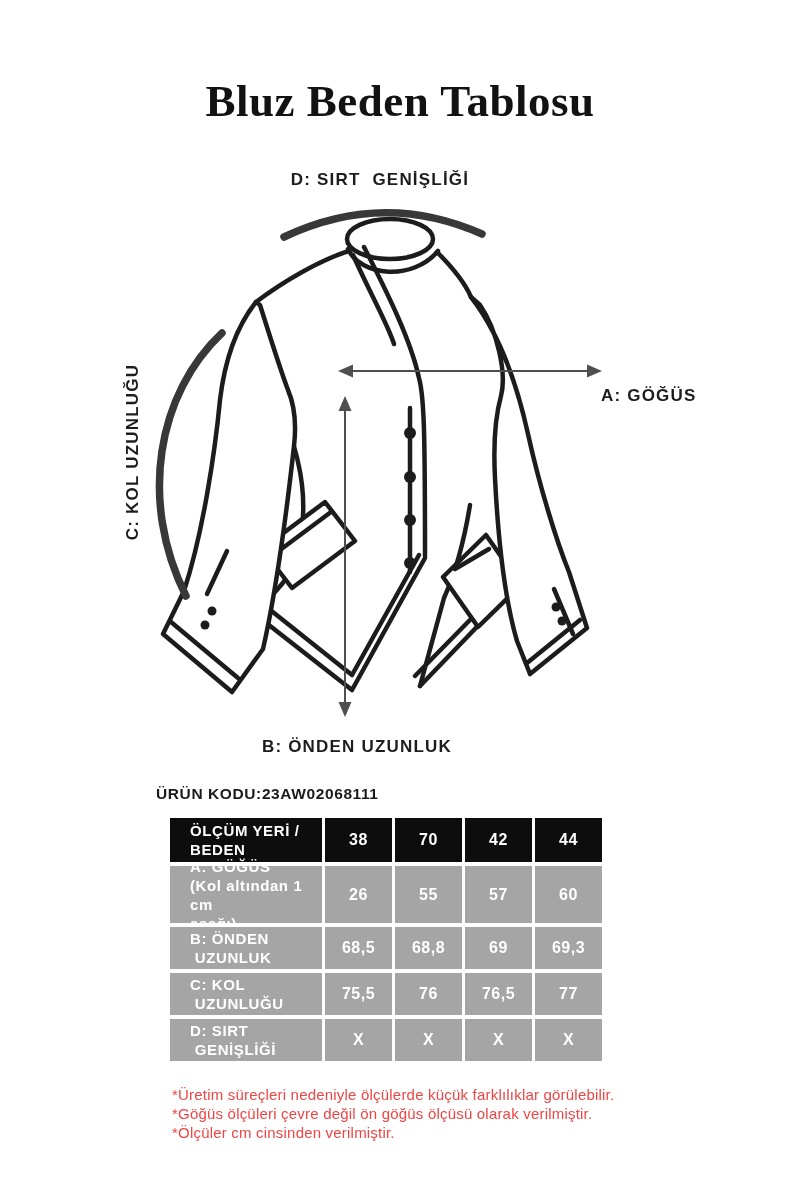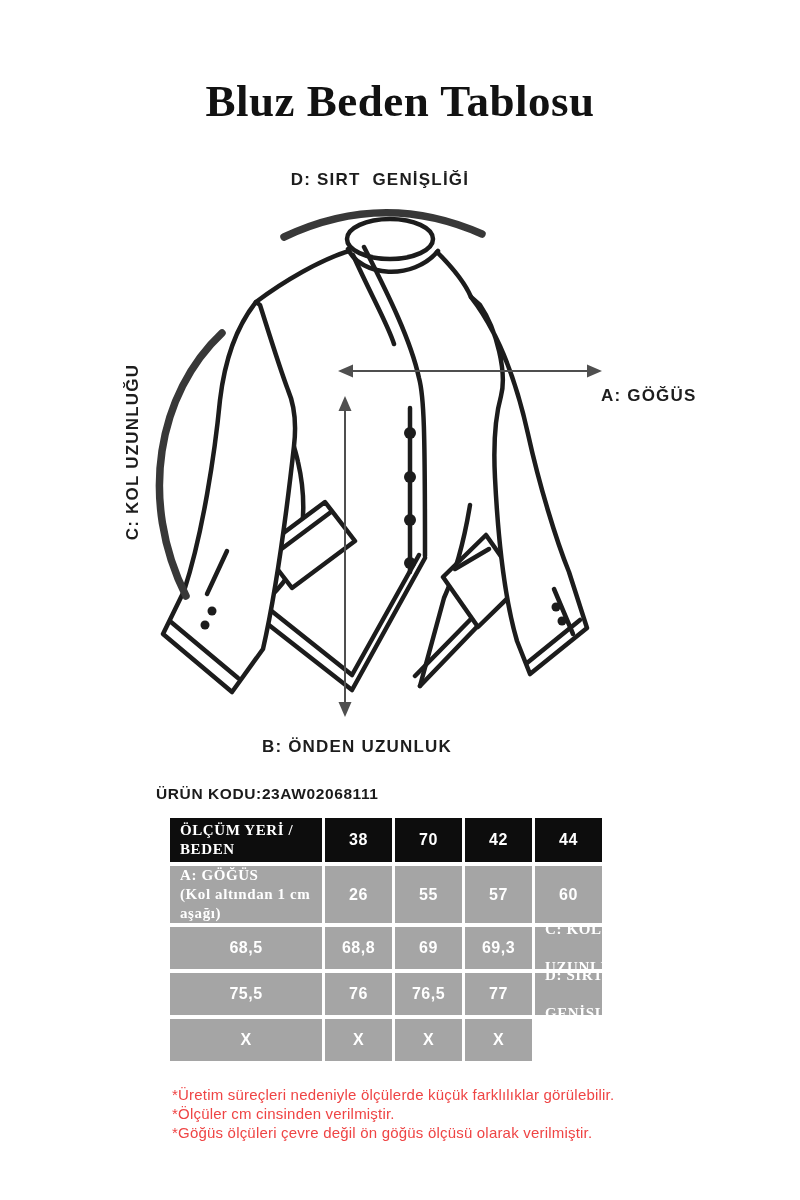--- a/index.html
+++ b/index.html
@@ -21,22 +21,22 @@
   .prod-code .lbl{font-weight:700;}
   .prod-code .val{font-weight:800;}
   
   .size-table{position:absolute;left:170px;top:818px;width:432px;display:grid;
               grid-template-columns:152px 67px 67px 67px 67px;
               grid-template-rows:44px 57px 42px 42px 42px;
               column-gap:3px;row-gap:4px;background:#ffffff;}
   .cell{display:flex;align-items:center;color:#ffffff;font-weight:700;}
   .cell.head{background:#0d0d0d;}
   .cell.body{background:#a5a5a5;}
-  .cell.lab{justify-content:flex-start;padding-left:10px;font-size:15px;line-height:19px;
-            letter-spacing:.6px;white-space:pre-wrap;font-family:Liberation Serif, serif;}
+  .cell.lab{justify-content:flex-start;padding-left:20px;font-size:15px;line-height:19px;
+            letter-spacing:.6px;white-space:pre-wrap;}
   .cell.num{justify-content:center;font-size:16px;letter-spacing:.5px;}
   
   .notes{position:absolute;left:172px;top:1085px;font-size:15px;line-height:19px;
          color:#ef4444;letter-spacing:.2px;}
 </style>
 </head>
 <body>
 
 <div id="canvas">
 
@@ -119,37 +119,39 @@
       <div class="cell head num">70</div>
       <div class="cell head num">42</div>
       <div class="cell head num">44</div>
       <div class="cell body lab">A: GÖĞÜS
 (Kol altından 1 cm
 aşağı)</div>
       <div class="cell body num">26</div>
       <div class="cell body num">55</div>
       <div class="cell body num">57</div>
       <div class="cell body num">60</div>
+      <div class="cell body lab">B: ÖNDEN
+ UZUNLUK</div>
       <div class="cell body num">68,5</div>
       <div class="cell body num">68,8</div>
       <div class="cell body num">69</div>
       <div class="cell body num">69,3</div>
       <div class="cell body lab">C: KOL
  UZUNLUĞU</div>
       <div class="cell body num">75,5</div>
       <div class="cell body num">76</div>
       <div class="cell body num">76,5</div>
       <div class="cell body num">77</div>
       <div class="cell body lab">D: SIRT
  GENİŞLİĞİ</div>
       <div class="cell body num">X</div>
       <div class="cell body num">X</div>
       <div class="cell body num">X</div>
       <div class="cell body num">X</div>
     </div>
 
   <div class="notes">
       <div>*Üretim süreçleri nedeniyle ölçülerde küçük farklılıklar görülebilir.</div>
+      <div>*Göğüs ölçüleri çevre değil ön göğüs ölçüsü olarak verilmiştir.</div>
       <div>*Ölçüler cm cinsinden verilmiştir.</div>
-      <div>*Göğüs ölçüleri çevre değil ön göğüs ölçüsü olarak verilmiştir.</div>
     </div>
 
 </div>
 
 </body></html>

